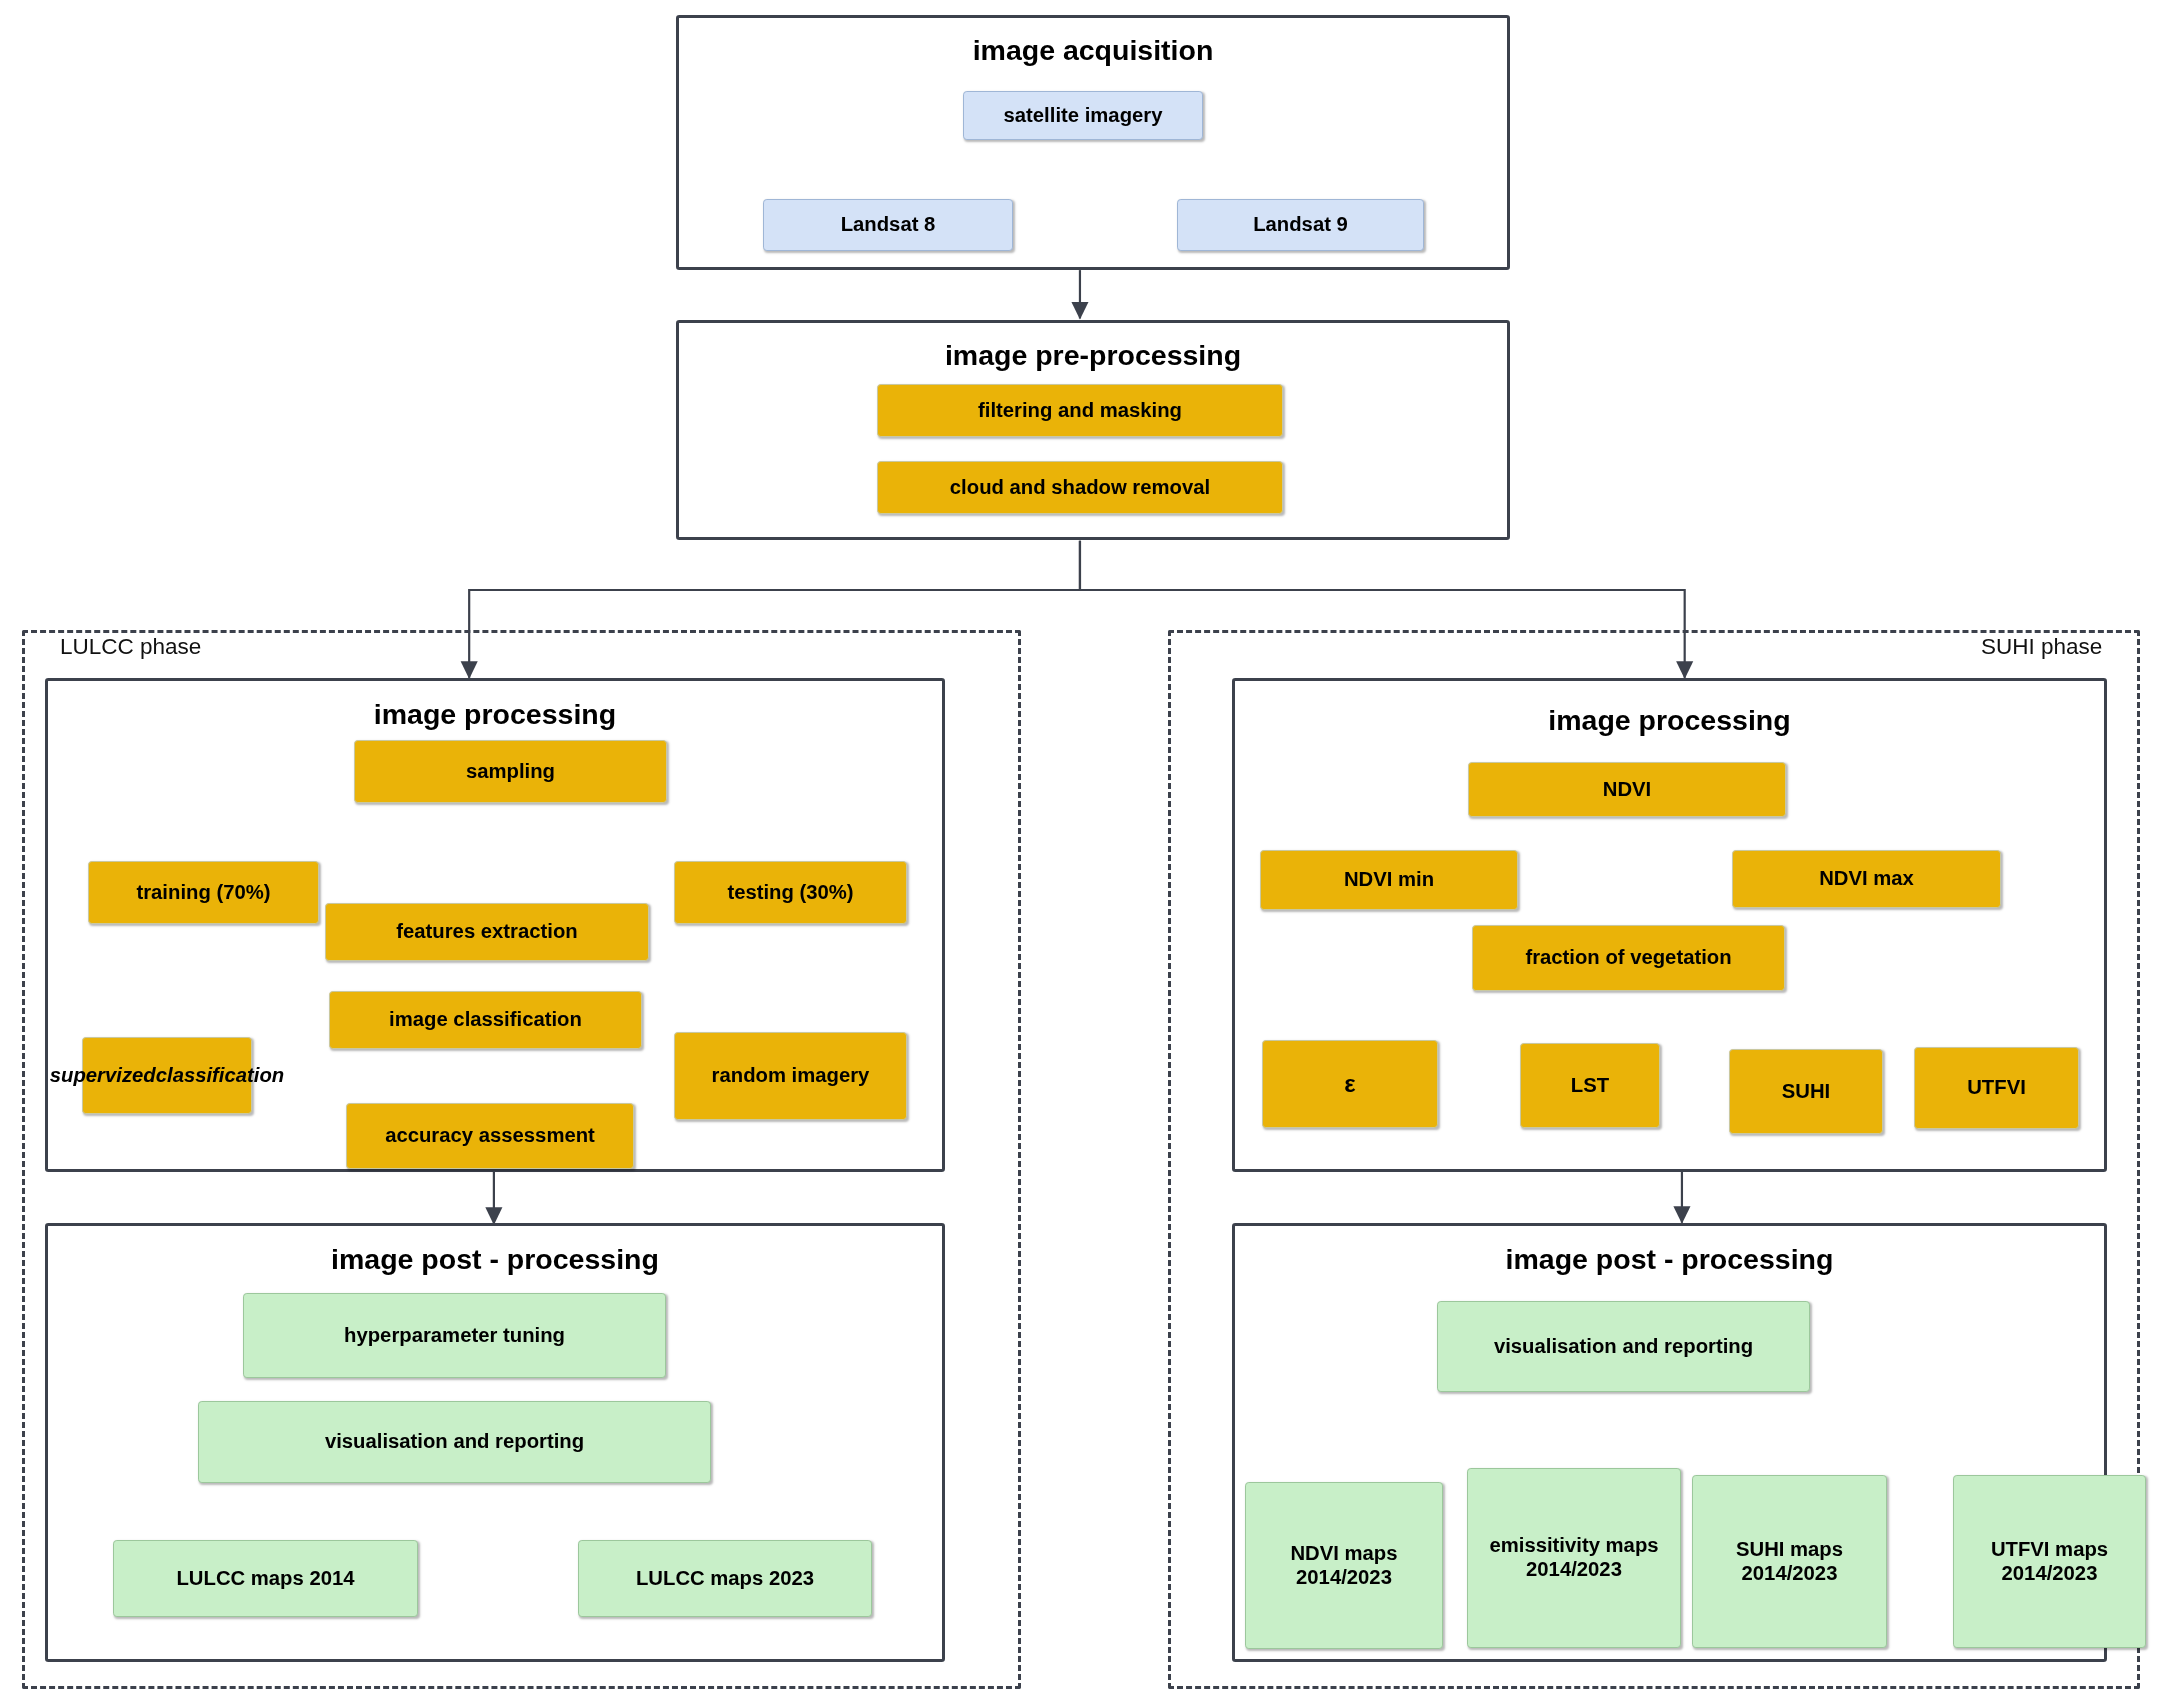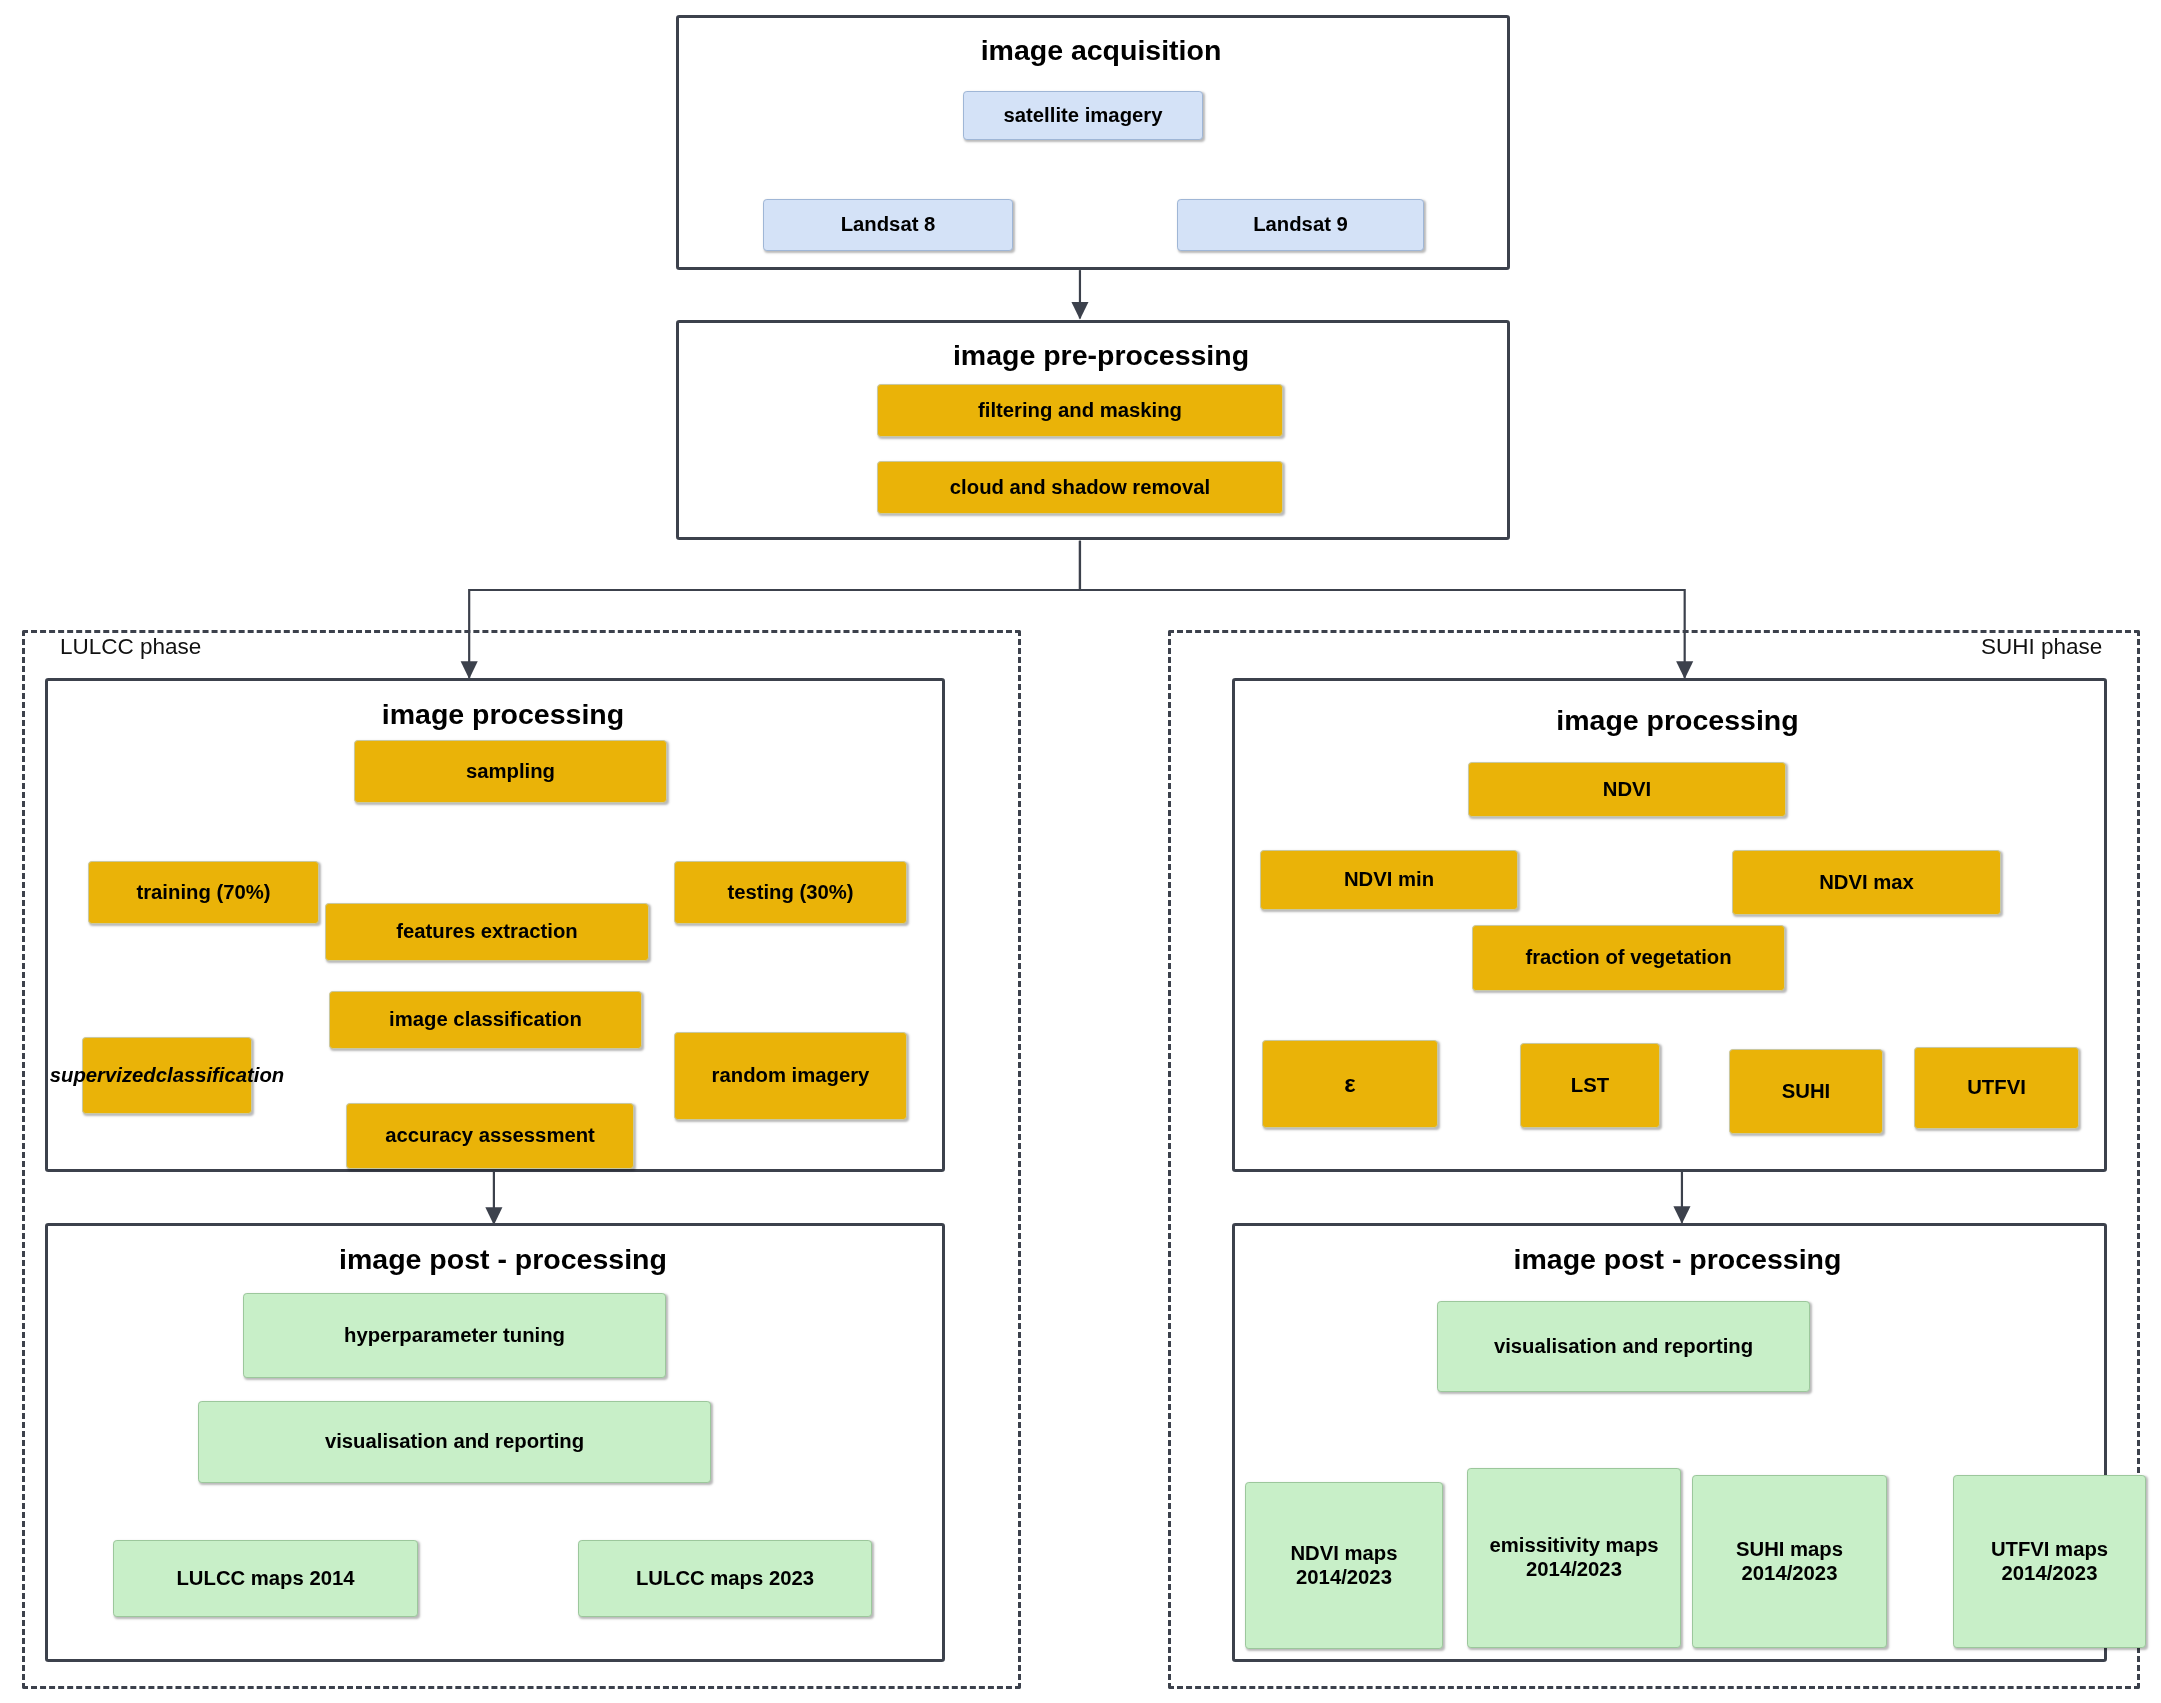--- a/index.html
+++ b/index.html
@@ -2,21 +2,21 @@
 <html style="font-size:8.8px"><head>
 <meta charset="utf-8">
 <style>
   html,body{margin:0;padding:0;background:#ffffff;}
   body{font-family:"Liberation Sans", sans-serif;}
   #stage{position:relative;width:2161px;height:1703px;background:#ffffff;overflow:hidden;}
   svg#wires{position:absolute;left:0;top:0;width:2161px;height:1703px;pointer-events:none;}
   .panel{position:absolute;box-sizing:border-box;border:3.8px solid #3c414c;border-radius:3.3px;background:#ffffff;}
   .phase{position:absolute;box-sizing:border-box;border:3.3px dashed #3c414c;border-radius:2.2px;background:transparent;}
   .phase-label{position:absolute;font-size:22.5px;font-weight:400;color:#111;white-space:nowrap;}
-  .panel-title{position:absolute;font-size:28.5px;font-weight:700;color:#000;text-align:center;white-space:nowrap;padding-left:8px;}
+  .panel-title{position:absolute;font-size:28.5px;font-weight:700;color:#000;text-align:center;white-space:nowrap;}
   .node{position:absolute;box-sizing:border-box;display:flex;align-items:center;justify-content:center;
         text-align:center;border:1.1px solid #9a9a8a;border-radius:3.8px;
         font-size:20.3px;font-weight:700;color:#000;line-height:1.18;padding:2.2px 4.4px;
         box-shadow:1.6px 1.6px 2.2px rgba(0,0,0,0.28);}
   .n-blue{background:#d4e2f7;border-color:#9fb6d6;}
   .n-yellow{background:#eab308;border-color:#c9c8a0;}
   .n-green{background:#c8efc8;border-color:#9cc79c;}
   .node span{display:block;}
 </style>
 </head>
@@ -166,21 +166,21 @@
 
   <div class="panel" style="left:1232px;top:678px;width:875px;height:494px;"></div>
   <div class="panel-title" style="left:1232px;top:704px;width:875px;">image processing</div>
 
   <div class="node n-yellow" style="left:1468px;top:762px;width:318px;height:55px;">
     <span>NDVI</span>
   </div>
   <div class="node n-yellow" style="left:1260px;top:850px;width:258px;height:60px;">
     <span>NDVI min</span>
   </div>
-  <div class="node n-yellow" style="left:1732px;top:850px;width:269px;height:65px;">
+  <div class="node n-yellow" style="left:1732px;top:850px;width:269px;height:58px;">
     <span>NDVI max</span>
   </div>
   <div class="node n-yellow" style="left:1472px;top:925px;width:313px;height:66px;">
     <span>fraction of vegetation</span>
   </div>
   <div class="node n-yellow" style="left:1262px;top:1040px;width:176px;height:88px;font-size:24px;">
     <span>ε</span>
   </div>
   <div class="node n-yellow" style="left:1520px;top:1043px;width:140px;height:85px;">
     <span>LST</span>

